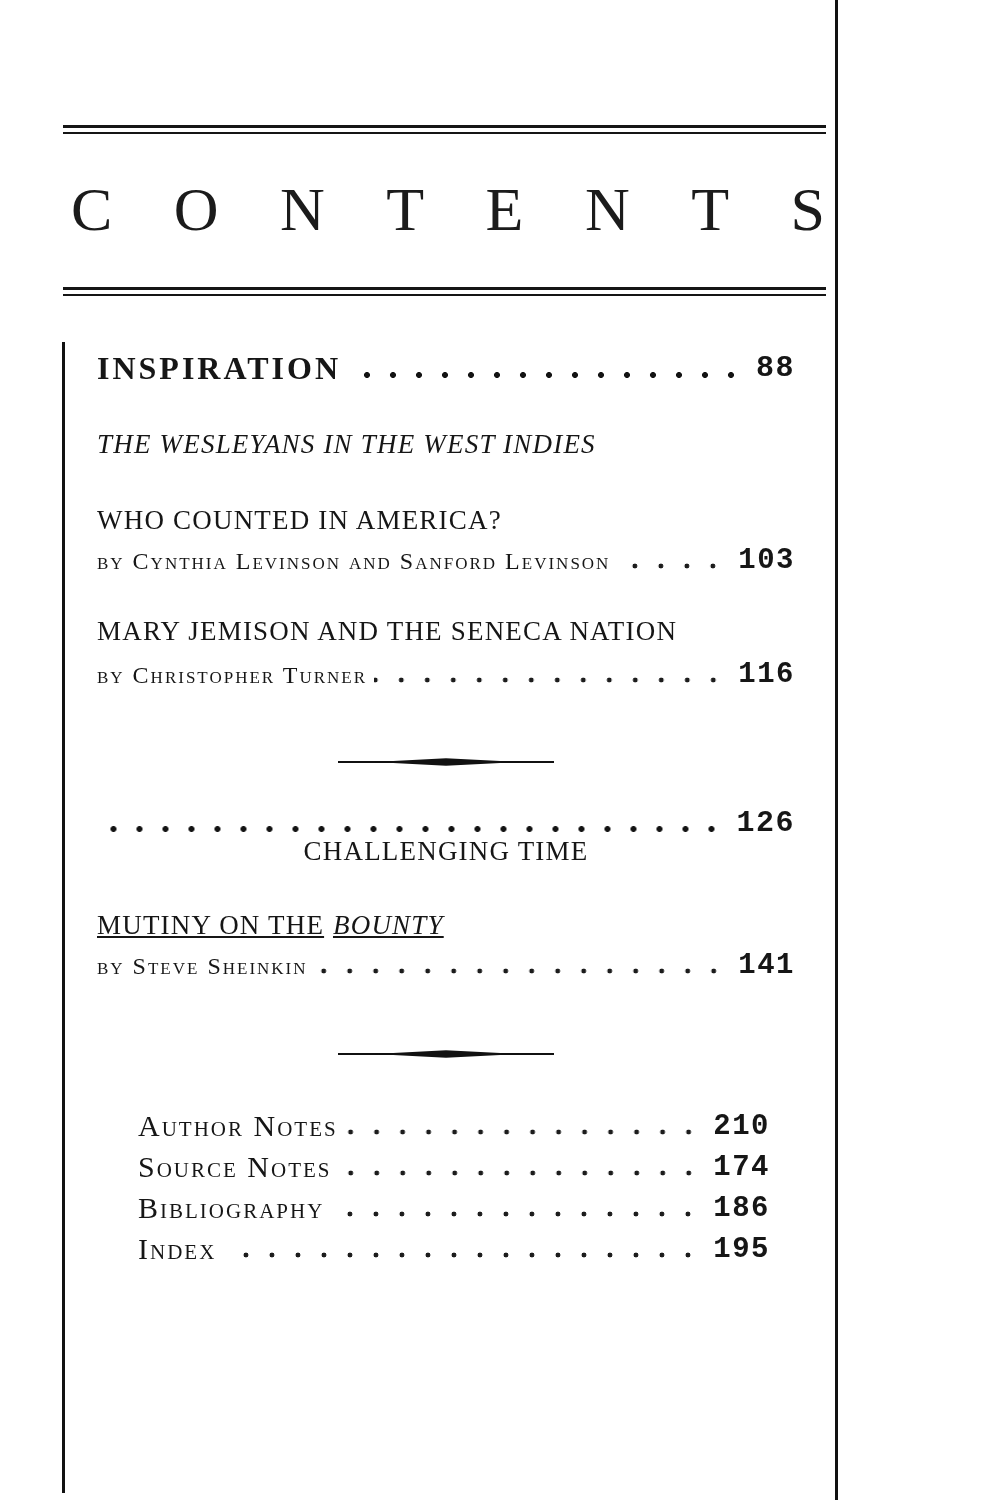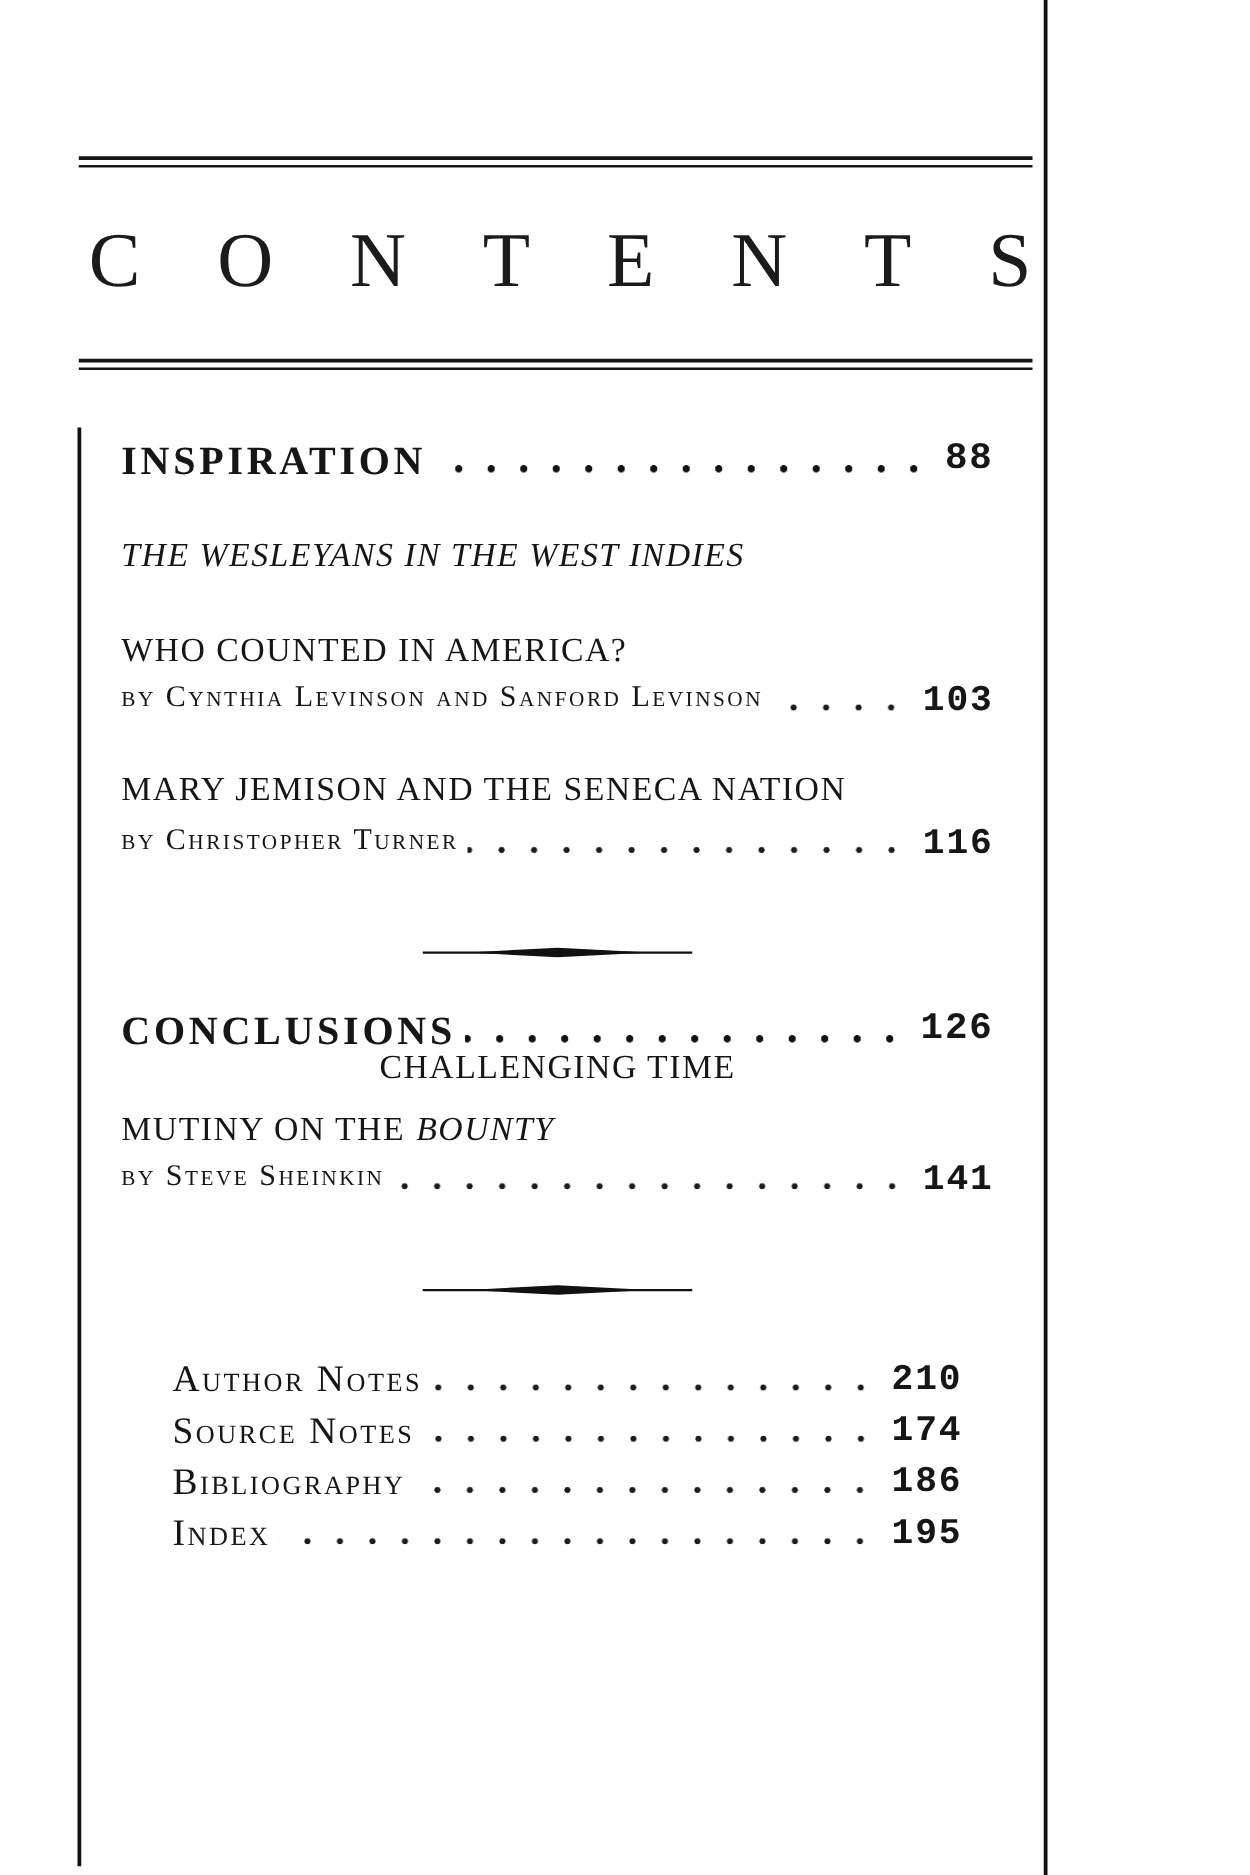--- a/index.html
+++ b/index.html
@@ -19,21 +19,21 @@
   .rule-top{top:125px;}
   .rule-bottom{top:287px;}
   
   .contents-title{
     position:absolute;left:71px;top:178px;width:754px;margin:0;
     display:flex;justify-content:space-between;
     font-size:62px;line-height:1;font-weight:normal;color:#1b1b1b;
   }
   
   .toc{position:absolute;left:97px;top:340px;width:698px;}
-  .row{display:flex;align-items:flex-start;}
+  .row{display:flex;align-items:center;}
   .section-label{font-weight:700;font-size:32px;line-height:1;letter-spacing:3px;white-space:nowrap;}
   .article-title{font-size:27px;line-height:1;letter-spacing:1.2px;white-space:nowrap;}
   .t-italic{font-style:italic;margin-left:0.33em;}
   .byline{font-variant:small-caps;font-size:24px;line-height:1;letter-spacing:2px;white-space:nowrap;}
   .bm-label{font-variant:small-caps;font-size:30px;line-height:1;letter-spacing:2px;white-space:nowrap;}
   .pagenum{font-weight:700;font-size:29px;line-height:1;letter-spacing:1.5px;white-space:nowrap;font-family:Liberation Mono, monospace;}
   .pagenum-lg{font-size:30px;}
   
   .leader{
     flex:1 1 auto;align-self:stretch;margin:0 8px 0 7px;
@@ -43,21 +43,21 @@
   }
   .leader-bold{
     background-image:radial-gradient(circle,#131313 2.7px,rgba(0,0,0,0) 3.2px);
   }
   
   .divider{display:block;margin:0 auto;}
   
   .m1{margin-top:12px;}  .m2{margin-top:47px;font-style:italic;}  .m3{margin-top:10px;}
   .m4{margin-top:49px;}  .m5{margin-top:12px;}  .m6{margin-top:43px;}
   .m7{margin-top:15px;}  .m8{margin-top:68px;}  .m9{margin-top:41px;}
-  .m10{text-align:center;} .m11{margin-top:12px;} .m12{margin-top:23px;}
+  .m10{text-align:center;} .m11{margin-top:12px;} .m12{margin-top:47px;text-decoration:underline;}
   .m13{margin-top:12px;} .m14{margin-top:69px;}
   .backmatter{margin:52px 25px 0 41px;}
   .bm-row + .bm-row{margin-top:11px;}
 </style>
 </head>
 <body>
 
 <div class="page">
 
   <div class="edge-line right"></div>
@@ -105,21 +105,20 @@
       <span class="leader"></span>
       <span class="pagenum">116</span>
     </div>
 
     <svg class="divider m8" width="216" height="10" viewBox="0 0 216 10">
       <line x1="0" y1="5" x2="216" y2="5" stroke="#111111" stroke-width="1.8"></line>
       <polygon points="36,5 108,1.2 182,5 108,8.8" fill="#111111"></polygon>
     </svg>
 
     <div class="row m9">
-      <span class="section-label">CONCLUSIONS</span>
       <span class="leader leader-bold"></span>
       <span class="pagenum pagenum-lg">126</span>
     </div>
 
     <div class="article-title m10">
       <span>CHALLENGING TIME</span>
     </div>
 
     <div class="article-title m12">
       <span>MUTINY ON THE</span><span class="t-italic">BOUNTY</span>

